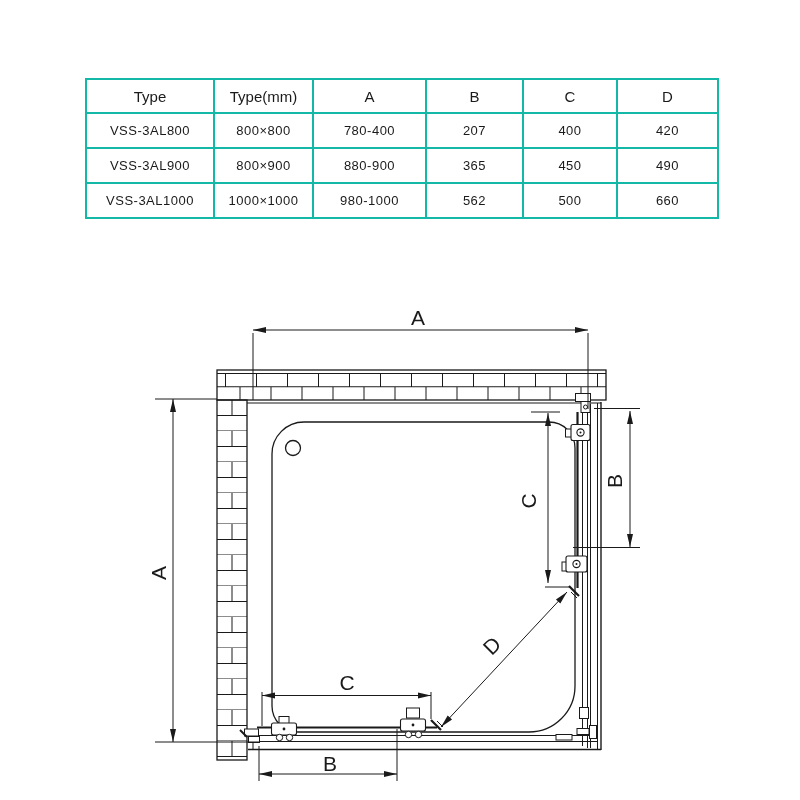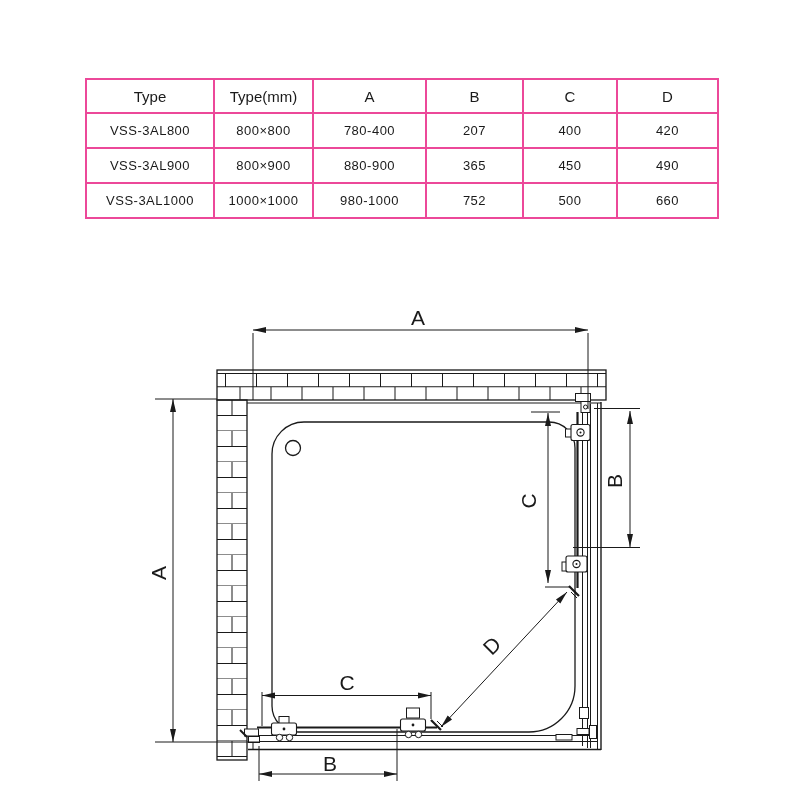--- a/index.html
+++ b/index.html
@@ -1,20 +1,20 @@
 <!DOCTYPE html>
 <html><head>
 <meta charset="utf-8">
 <style>
   html,body{margin:0;padding:0;background:#fff;}
   .page{position:relative;width:800px;height:800px;background:#fff;overflow:hidden;
         font-family:"Liberation Sans",sans-serif;color:#000;}
   table.spec{position:absolute;left:85px;top:78px;width:632px;border-collapse:collapse;
              table-layout:fixed;}
-  table.spec th,table.spec td{border:2px solid #ec4899;text-align:center;vertical-align:middle;
+  table.spec th,table.spec td{border:2px solid #14b8a6;text-align:center;vertical-align:middle;
              padding:0;font-weight:normal;color:#1a1a1a;}
   table.spec th{height:32px;font-size:15px;}
   table.spec td{height:33px;font-size:13px;letter-spacing:.5px;}
   svg text{font-family:"Liberation Sans",sans-serif;font-size:21px;fill:#1a1a1a;}
   svg{position:absolute;left:0;top:0;}
 </style>
 </head>
 <body>
 
 <div class="page">
@@ -52,21 +52,21 @@
           <td>800×900</td>
           <td>880-900</td>
           <td>365</td>
           <td>450</td>
           <td>490</td>
         </tr>
         <tr>
           <td>VSS-3AL1000</td>
           <td>1000×1000</td>
           <td>980-1000</td>
-          <td>752</td>
+          <td>562</td>
           <td>500</td>
           <td>660</td>
         </tr>
       </tbody>
   </table>
 
   <svg width="800" height="800" viewBox="0 0 800 800">
     <defs>
       <marker id="ah" viewBox="0 0 14 8" markerWidth="14" markerHeight="8" refX="13.5" refY="4" orient="auto-start-reverse" markerUnits="userSpaceOnUse">
         <path d="M13.5 4 L0.5 1 L0.5 7 Z" fill="#1a1a1a"></path>

